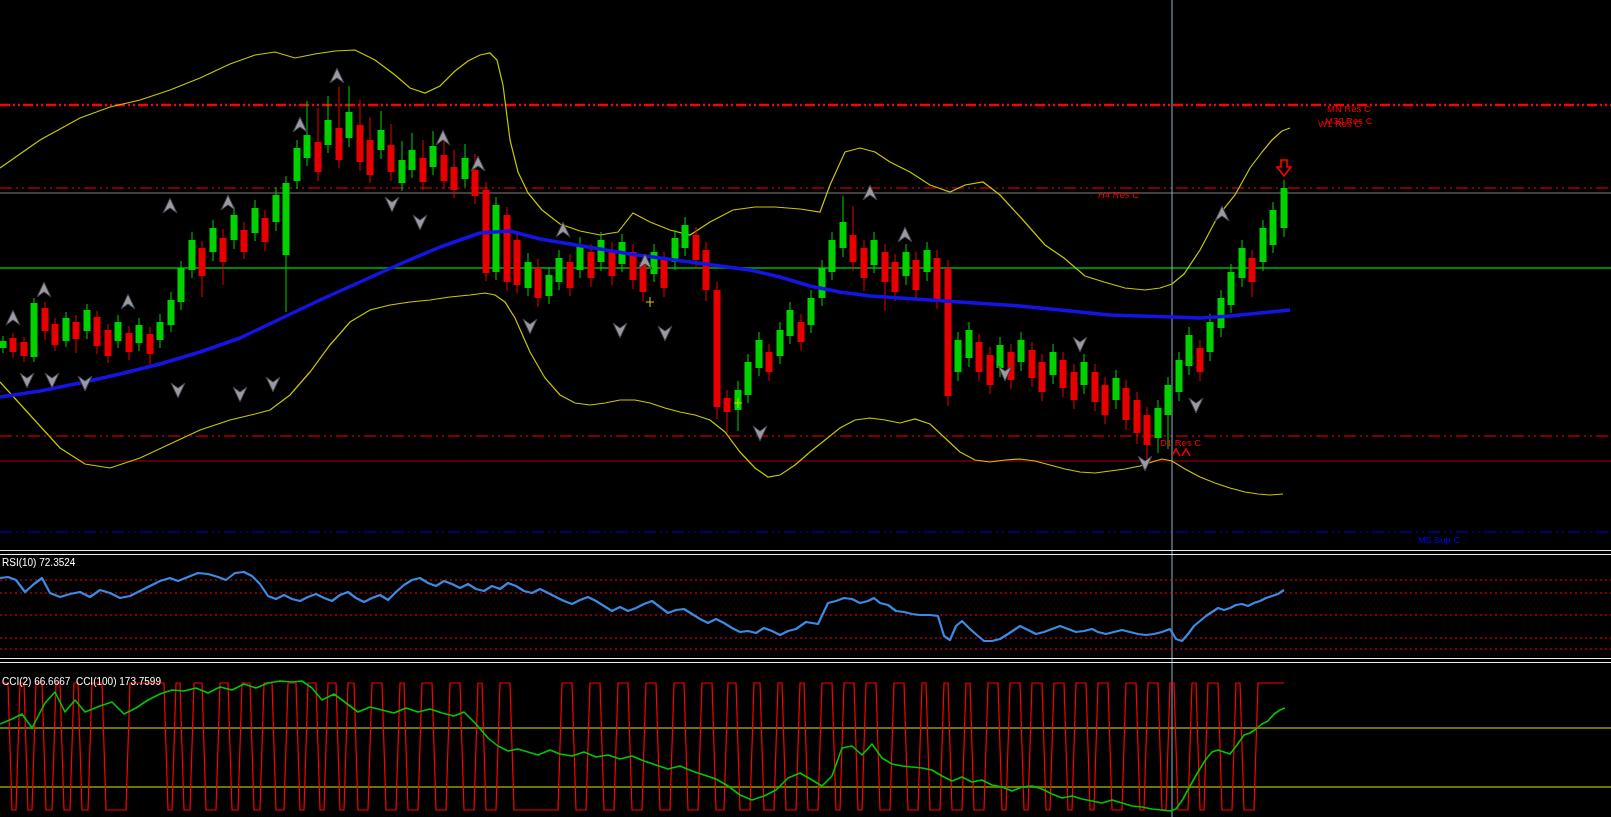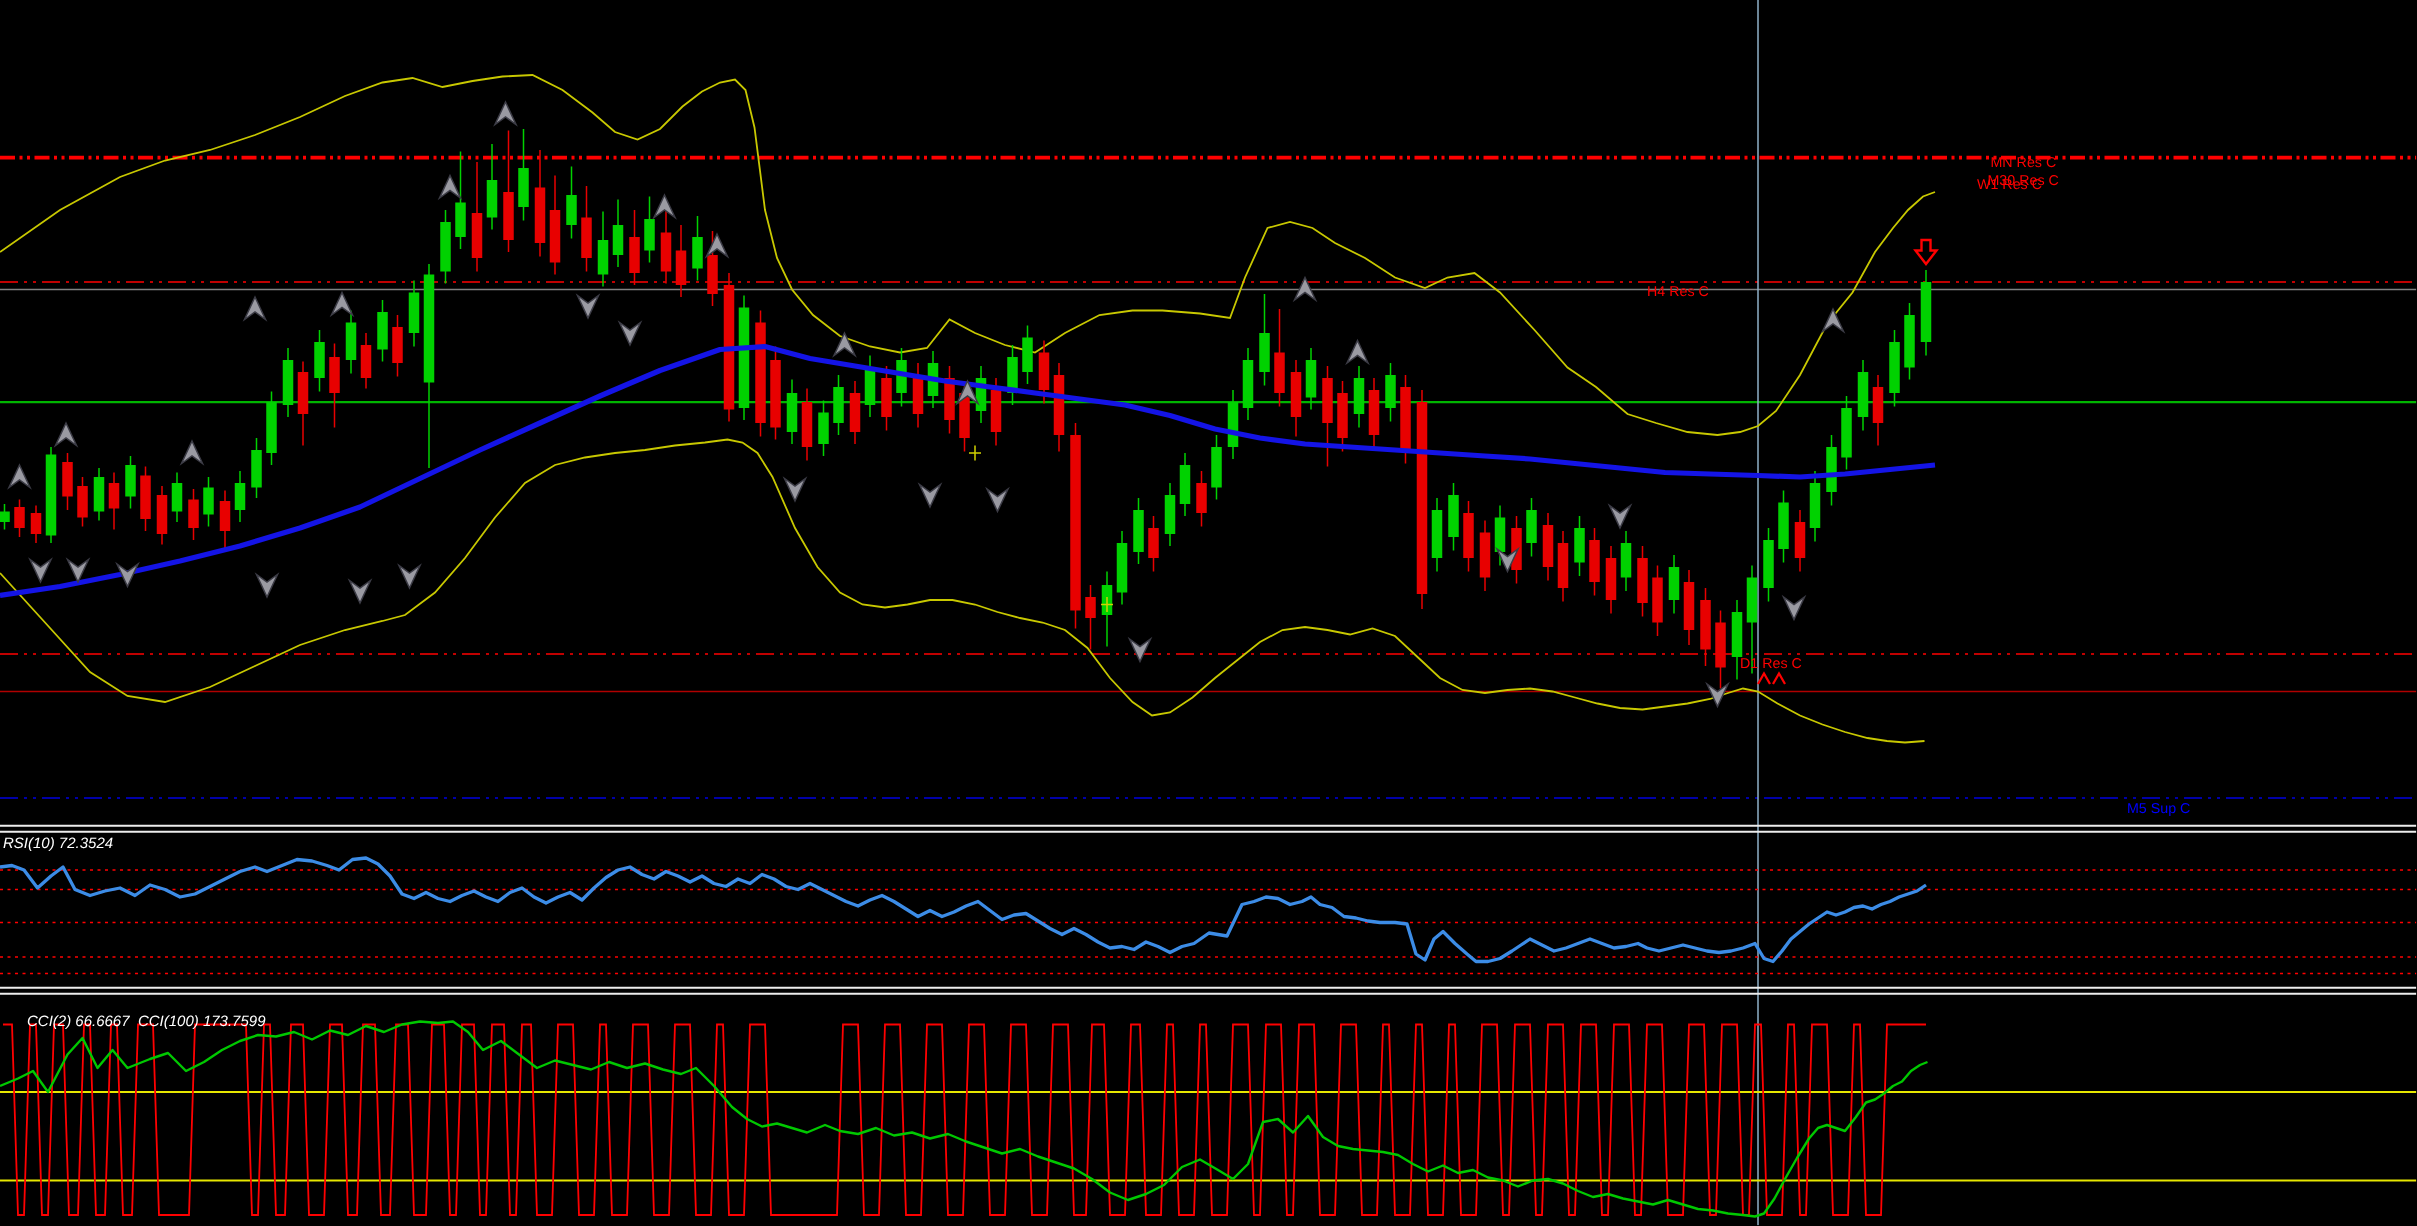--- a/index.html
+++ b/index.html
@@ -2,21 +2,21 @@
 <html><head>
 <meta charset="utf-8">
 <style>
   html,body{margin:0;padding:0;background:#000;}
   #root{position:relative;width:1611px;height:817px;background:#000;overflow:hidden;
         font-family:"Liberation Sans",sans-serif;}
   #chart-svg{position:absolute;left:0;top:0;}
   .lbl{position:absolute;font-size:9.5px;line-height:11px;white-space:pre;}
   .lbl-red{color:#FF0000;}
   .lbl-blue{color:#0000FF;}
-  .lbl-white{color:#FFFFFF;font-size:10px;font-style:italic;}
+  .lbl-white{color:#FFFFFF;font-size:10px;}
 </style>
 </head>
 <body>
 
 <div id="root">
   <svg id="chart-svg" width="1611" height="817">
       <rect x="0" y="0" width="1611" height="817" fill="#000000"></rect>
       <rect x="0" y="0" width="1611" height="550" fill="transparent"></rect>
       <rect x="0" y="556" width="1611" height="101" fill="transparent"></rect>
       <rect x="0" y="663" width="1611" height="154" fill="transparent"></rect>
@@ -328,21 +328,21 @@
       <line x1="0" y1="638" x2="1611" y2="638" stroke="#FF0000" stroke-width="1" stroke-dasharray="2 3"></line>
       <line x1="0" y1="649" x2="1611" y2="649" stroke="#FF0000" stroke-width="1" stroke-dasharray="2 3"></line>
       <path d="M0,578 L8,577 L16,580 L25,592 L34,584 L42,578 L50,593 L60,597 L70,594 L80,592 L90,597 L100,590 L110,593 L120,598 L130,596 L140,591 L150,586 L160,581 L170,578 L178,581 L188,577 L198,573 L208,574 L218,577 L226,580 L235,573 L244,572 L252,576 L260,584 L268,596 L276,599 L284,595 L292,599 L300,601 L308,597 L316,594 L324,598 L332,601 L340,595 L348,592 L356,598 L364,602 L372,598 L380,595 L388,600 L396,592 L404,585 L412,580 L420,578 L428,583 L436,586 L444,581 L452,584 L460,588 L468,584 L476,589 L484,591 L492,586 L500,589 L508,583 L516,586 L524,591 L532,593 L540,589 L548,593 L556,597 L564,601 L572,604 L580,600 L588,597 L596,601 L604,606 L612,611 L620,607 L628,611 L636,608 L644,604 L652,601 L660,607 L668,613 L676,610 L684,609 L692,614 L700,619 L708,623 L716,619 L724,623 L732,628 L740,632 L748,631 L756,633 L764,628 L772,631 L780,635 L788,631 L796,629 L806,622 L818,624 L828,603 L836,601 L844,598 L852,599 L860,603 L868,601 L874,598 L880,603 L888,605 L896,611 L904,612 L912,614 L920,615 L930,615 L938,616 L944,636 L950,640 L956,626 L962,621 L970,629 L978,636 L984,641 L992,641 L1000,639 L1008,634 L1014,630 L1020,626 L1028,630 L1036,634 L1044,632 L1052,629 L1060,626 L1068,629 L1076,632 L1084,631 L1092,629 L1098,632 L1106,634 L1114,632 L1122,630 L1130,632 L1138,634 L1146,635 L1154,634 L1162,632 L1170,629 L1176,639 L1182,641 L1188,634 L1194,626 L1200,621 L1206,616 L1212,612 L1218,608 L1224,610 L1230,608 L1236,605 L1242,604 L1248,606 L1254,603 L1260,601 L1266,598 L1272,596 L1278,594 L1284,590" fill="none" stroke="#3C8CE6" stroke-width="2.2" stroke-linejoin="round"></path>
       <line x1="0" y1="728" x2="1611" y2="728" stroke="#E6E600" stroke-width="1.2"></line>
       <line x1="0" y1="787" x2="1611" y2="787" stroke="#E6E600" stroke-width="1.2"></line>
       <path d="M2,683 L8,683 L12,810 L16,810 L20,683 L24,683 L28,810 L32,810 L36,683 L42,683 L46,810 L52,810 L56,683 L60,683 L64,810 L70,810 L74,683 L78,683 L82,810 L88,810 L92,683 L102,683 L106,810 L126,810 L130,683 L164,683 L168,810 L172,810 L176,683 L180,683 L184,810 L190,810 L194,683 L202,683 L206,810 L216,810 L220,683 L228,683 L232,810 L238,810 L242,683 L250,683 L254,810 L260,810 L264,683 L272,683 L276,810 L284,810 L288,683 L296,683 L300,810 L304,810 L308,683 L316,683 L320,810 L324,810 L328,683 L336,683 L340,810 L344,810 L348,683 L354,683 L358,810 L368,810 L372,683 L382,683 L386,810 L396,810 L400,683 L404,683 L408,810 L418,810 L422,683 L432,683 L436,810 L446,810 L450,683 L460,683 L464,810 L474,810 L478,683 L482,683 L486,810 L496,810 L500,683 L510,683 L514,810 L558,810 L562,683 L572,683 L576,810 L586,810 L590,683 L600,683 L604,810 L614,810 L618,683 L628,683 L632,810 L642,810 L646,683 L656,683 L660,810 L670,810 L674,683 L684,683 L688,810 L698,810 L702,683 L712,683 L716,810 L724,810 L728,683 L736,683 L740,810 L750,810 L754,683 L760,683 L764,810 L774,810 L778,683 L782,683 L786,810 L796,810 L800,683 L804,683 L808,810 L818,810 L822,683 L832,683 L836,810 L840,810 L844,683 L854,683 L858,810 L862,810 L866,683 L876,683 L880,810 L890,810 L894,683 L904,683 L908,810 L918,810 L922,683 L926,683 L930,810 L940,810 L944,683 L948,683 L952,810 L962,810 L966,683 L970,683 L974,810 L984,810 L988,683 L998,683 L1002,810 L1006,810 L1010,683 L1020,683 L1024,810 L1028,810 L1032,683 L1042,683 L1046,810 L1050,810 L1054,683 L1064,683 L1068,810 L1072,810 L1076,683 L1086,683 L1090,810 L1094,810 L1098,683 L1108,683 L1112,810 L1122,810 L1126,683 L1136,683 L1140,810 L1144,810 L1148,683 L1158,683 L1162,810 L1166,810 L1170,683 L1174,683 L1178,810 L1188,810 L1192,683 L1196,683 L1200,810 L1204,810 L1208,683 L1218,683 L1222,810 L1232,810 L1236,683 L1240,683 L1244,810 L1254,810 L1258,683 L1284,683" fill="none" stroke="#FF0000" stroke-width="1.2"></path>
       <path d="M0,724 L12,719 L22,714 L32,728 L45,703 L55,692 L65,712 L75,700 L85,712 L100,706 L112,702 L124,714 L136,708 L148,700 L160,694 L172,690 L184,691 L196,688 L208,693 L220,687 L232,690 L244,684 L256,688 L268,683 L280,681 L292,682 L302,681 L312,688 L322,700 L334,694 L346,703 L358,712 L370,707 L382,710 L394,713 L406,708 L418,712 L430,709 L442,713 L454,716 L464,712 L476,724 L488,738 L498,746 L508,751 L518,749 L528,752 L538,755 L550,750 L560,754 L572,756 L584,752 L596,757 L608,755 L620,759 L632,756 L644,761 L656,765 L668,769 L680,766 L692,771 L704,775 L716,779 L728,786 L740,795 L752,800 L764,796 L776,790 L788,778 L800,773 L812,780 L822,786 L832,776 L842,748 L852,746 L862,755 L872,744 L882,758 L892,764 L902,766 L912,767 L922,768 L932,770 L942,776 L952,781 L962,777 L972,782 L982,780 L992,785 L1002,787 L1012,791 L1022,787 L1032,786 L1042,789 L1052,794 L1062,798 L1072,796 L1082,799 L1092,801 L1102,803 L1112,800 L1122,803 L1132,806 L1142,807 L1152,809 L1162,810 L1170,811 L1176,809 L1183,799 L1190,786 L1198,772 L1206,759 L1212,752 L1218,750 L1224,752 L1230,754 L1237,745 L1244,735 L1250,733 L1256,729 L1262,724 L1268,721 L1274,714 L1280,710 L1285,708" fill="none" stroke="#00C800" stroke-width="1.6" stroke-linejoin="round"></path>
     </svg>
 
   <div class="lbl lbl-white" style="left:2px;top:557px;">RSI(10) 72.3524</div>
-  <div class="lbl lbl-white" style="left:18px;top:676px;">CCI(2) 66.6667  CCI(100) 173.7599</div>
+  <div class="lbl lbl-white" style="left:2px;top:676px;">CCI(2) 66.6667  CCI(100) 173.7599</div>
 
-  <div class="lbl lbl-red" style="left:1098px;top:189px;">H4 Res C</div>
+  <div class="lbl lbl-red" style="left:1098px;top:189px;font-style:italic;">H4 Res C</div>
   <div class="lbl lbl-red" style="left:1160px;top:437px;">D1 Res C</div>
   <div class="lbl lbl-blue" style="left:1418px;top:534px;">M5 Sup C</div>
   <div class="lbl lbl-red" style="left:1311px;top:103px;margin-left:16px;">MN Res C</div>
   <div class="lbl lbl-red" style="left:1318px;top:118px;">W1 Res C</div>
   <div class="lbl lbl-red" style="left:1325px;top:103px;margin-top:12px;">M30 Res C</div>
 </div>
 
 </body></html>

